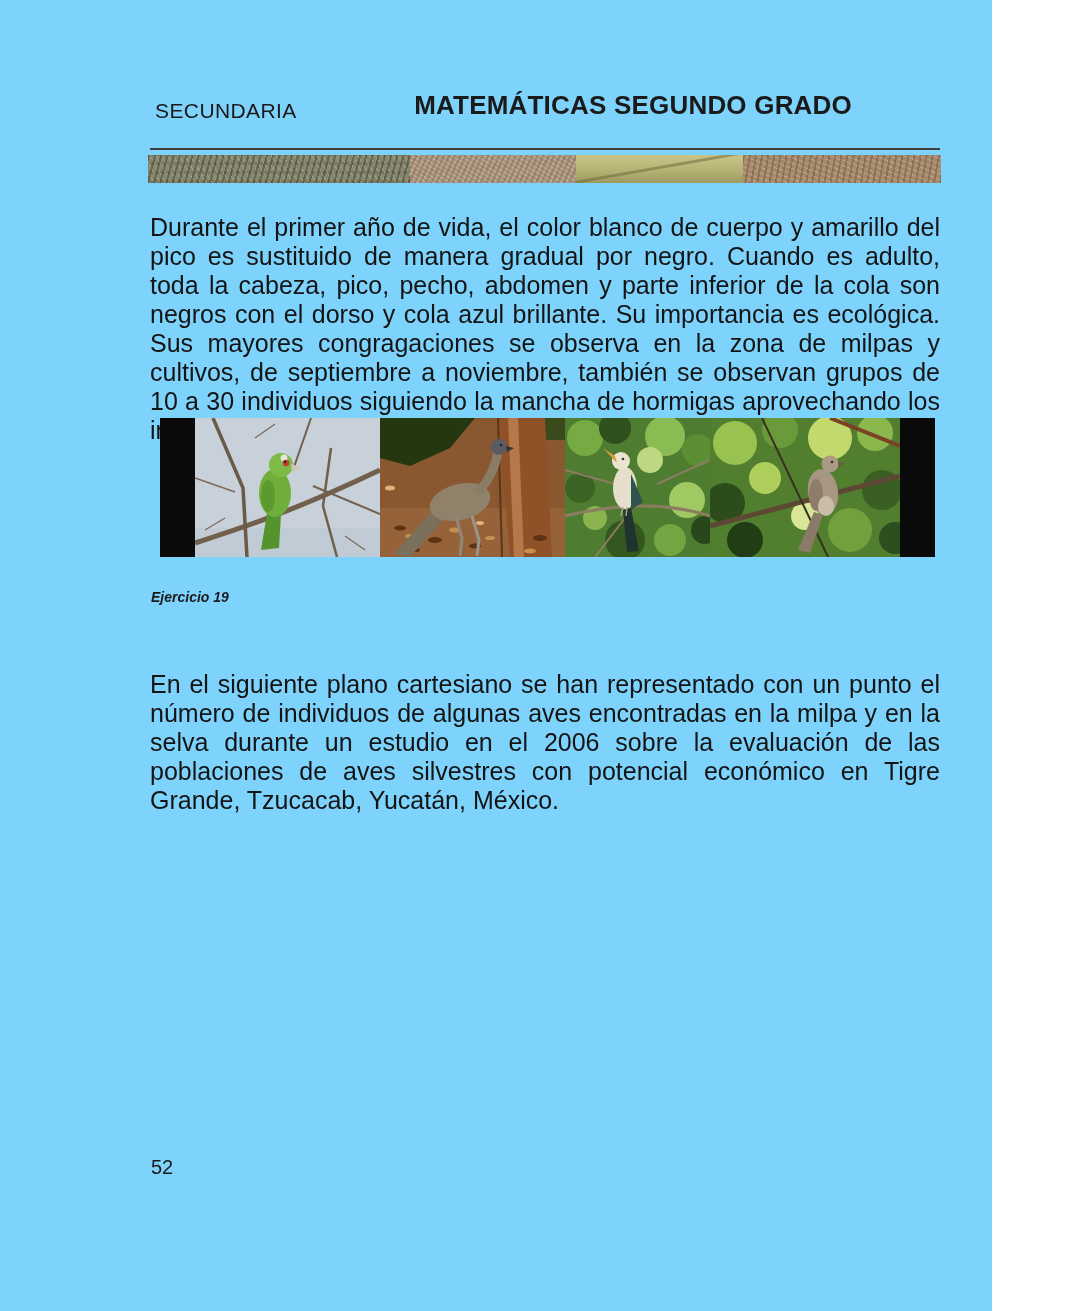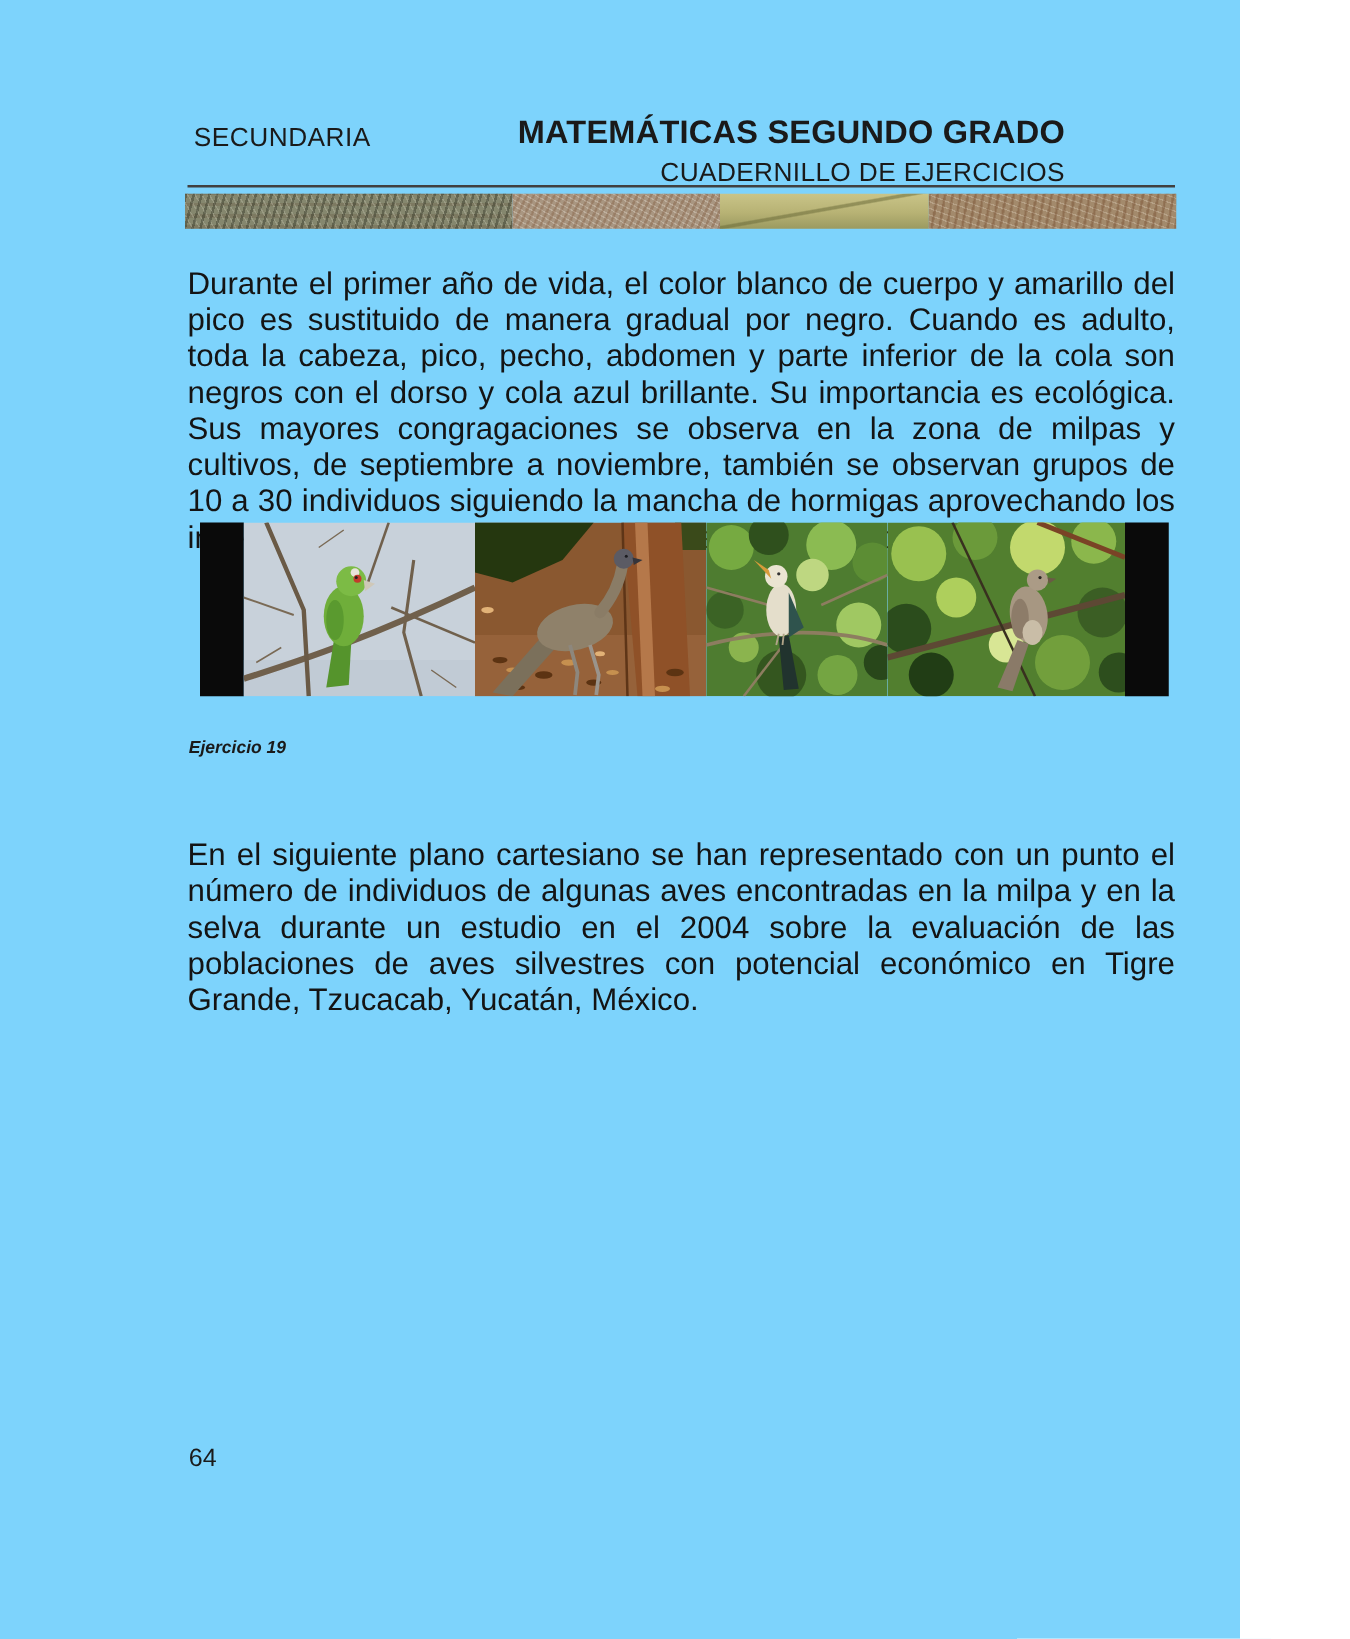--- a/index.html
+++ b/index.html
@@ -49,21 +49,20 @@
   .lb-right { flex:0 0 35px; }
   .photo { height:100%; display:block; }
 </style>
 </head>
 <body>
 
 <div class="page">
 
   <div class="header-level">SECUNDARIA</div>
   <div class="header-title">MATEMÁTICAS SEGUNDO GRADO</div>
-  <div class="header-subtitle">CUADERNILLO DE EJERCICIOS</div>
   <div class="header-rule"></div>
 
   <div class="texture-strip">
     <div class="seg tex-a"></div>
     <div class="seg tex-b"></div>
     <div class="seg tex-c"></div>
     <div class="seg tex-d"></div>
   </div>
 
   <p class="para para-intro">Durante el primer año de vida, el color blanco de cuerpo y amarillo del pico es sustituido de manera gradual por negro. Cuando es adulto, toda la cabeza, pico, pecho, abdomen y parte inferior de la cola son negros con el dorso y cola azul brillante. Su importancia es ecológica. Sus mayores congragaciones se observa en la zona de milpas y cultivos, de septiembre a noviembre, también se observan grupos de 10 a 30 individuos siguiendo la mancha de hormigas aprovechando los insectos y lagartijas que intentan escapar de las hormigas.</p>
@@ -189,17 +188,17 @@
         <path d="M128,44 l7,1 -6,4 z" fill="#6b5a45"></path>
         <circle cx="122" cy="44" r="1.3" fill="#2a2622"></circle>
       </g>
     </svg>
 
     <div class="letterbox lb-right"></div>
   </figure>
 
   <h2 class="exercise-heading" style="margin:0">Ejercicio 19</h2>
 
-  <p class="para para-exercise">En el siguiente plano cartesiano se han representado con un punto el número de individuos de algunas aves encontradas en la milpa y en la selva durante un estudio en el 2004 sobre la evaluación de las poblaciones de aves silvestres con potencial económico en Tigre Grande, Tzucacab, Yucatán, México.</p>
-
-  <div class="page-number">64</div>
+  <p class="para para-exercise">En el siguiente plano cartesiano se han representado con un punto el número de individuos de algunas aves encontradas en la milpa y en la selva durante un estudio en el 2006 sobre la evaluación de las poblaciones de aves silvestres con potencial económico en Tigre Grande, Tzucacab, Yucatán, México.</p>
+
+  <div class="page-number">52</div>
 
 </div>
 
 </body></html>

